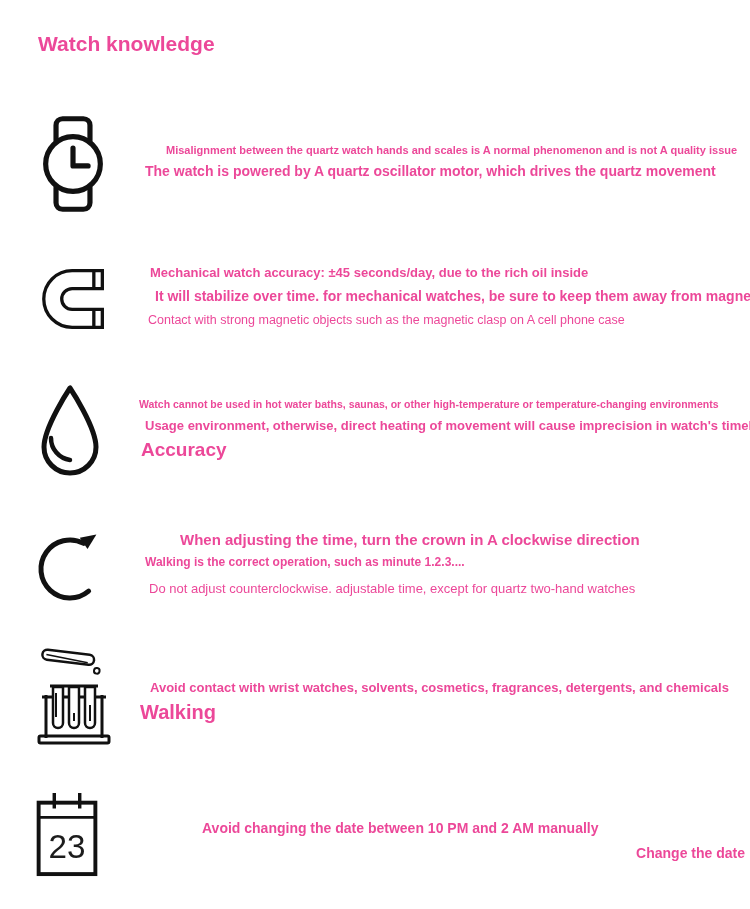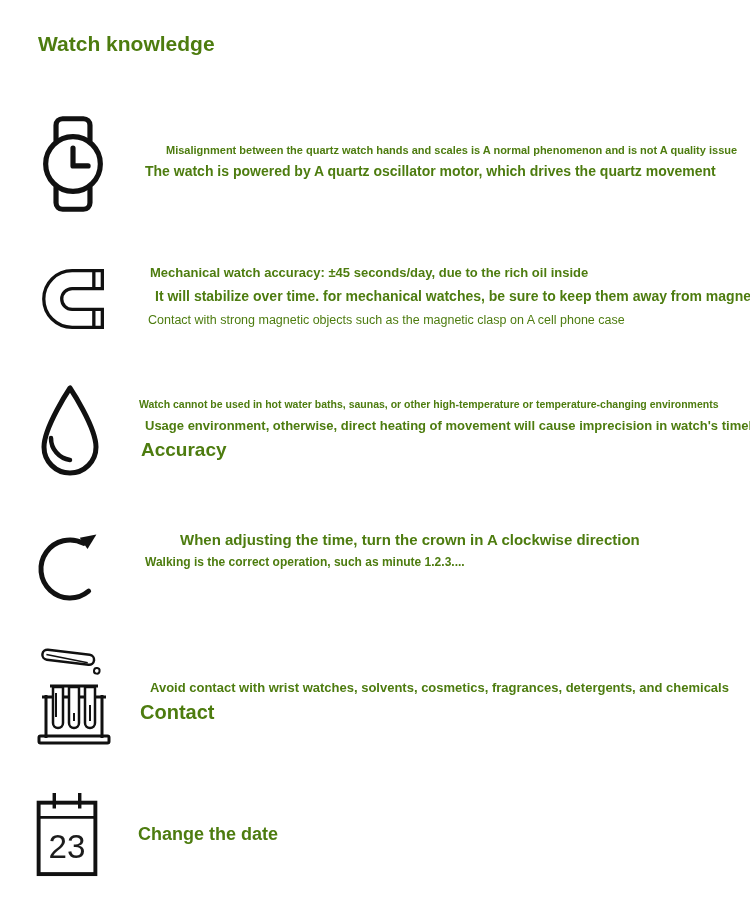--- a/index.html
+++ b/index.html
@@ -1,18 +1,18 @@
 <!DOCTYPE html>
 <html><head>
 <meta charset="utf-8">
 <style>
   html,body{margin:0;padding:0;background:#ffffff;}
   .page{
     position:relative;width:750px;height:909px;background:#ffffff;
-    color:#4d7c0f;font-family:"Liberation Sans",sans-serif;overflow:hidden;text-decoration:underline;
+    color:#ec4899;font-family:"Liberation Sans",sans-serif;overflow:hidden;text-decoration:underline;
   }
   .page-title{position:absolute;left:38px;top:32px;font-size:21px;font-weight:bold;}
   .section{position:absolute;left:0;width:750px;}
   .icon{position:absolute;}
   .text{position:absolute;left:130px;top:0;width:615px;}
   .line{white-space:nowrap;}
   .b{font-weight:bold;}
   svg{display:block;}
 </style>
 </head>
@@ -68,20 +68,21 @@
   <div class="section" style="top:521px;height:90px;">
     <div class="icon" style="left:36px;top:0px;">
       <svg width="72" height="86" viewBox="0 0 72 86" fill="none">
         <path d="M52.6 70.2 A29 29 0 1 1 47.6 22.4" stroke="#111" stroke-width="5" stroke-linecap="round"></path>
         <polygon points="60.4,13.6 51.5,28 43.8,16.8" fill="#111"></polygon>
       </svg>
     </div>
     <div class="text" style="top:8px;">
       <div class="line b" style="font-size:15px;line-height:21px;padding-left:50px;">When adjusting the time, turn the crown in A clockwise direction</div>
       <div class="line b" style="font-size:12px;line-height:21px;padding-left:15px;margin-top:2px;">Walking is the correct operation, such as minute 1.2.3....</div>
+      <div class="line" style="font-size:13px;line-height:18px;padding-left:19px;margin-top:7px;">Do not adjust counterclockwise. adjustable time, except for quartz two-hand watches</div>
     </div>
   </div>
 
   <div class="section" style="top:643px;height:104px;">
     <div class="icon" style="left:36px;top:0px;">
       <svg width="76" height="102" viewBox="0 0 76 102" fill="none">
         <g transform="rotate(7 30 16)">
           <rect x="6" y="9" width="52" height="10" rx="5" stroke="#111" stroke-width="2.5"></rect>
           <path d="M10 14 L52 17" stroke="#111" stroke-width="1.5"></path>
           <circle cx="62" cy="24" r="2.8" stroke="#111" stroke-width="2"></circle>
@@ -93,31 +94,32 @@
           <path d="M33 44 V80 A5 5 0 0 0 43 80 V44 Z" stroke="#111" stroke-width="2.5"></path>
           <path d="M49 44 V80 A5 5 0 0 0 59 80 V44 Z" stroke="#111" stroke-width="2.5"></path>
         </g>
         <path d="M14 43 H30 M30 43 H46 M46 43 H62" stroke="#111" stroke-width="3"></path>
         <path d="M20 50 V74 M38 70 V78 M54 62 V78" stroke="#111" stroke-width="2"></path>
         <rect x="3" y="93" width="70" height="7" rx="1.5" stroke="#111" stroke-width="3"></rect>
       </svg>
     </div>
     <div class="text" style="top:36px;">
       <div class="line b" style="font-size:13px;line-height:18px;padding-left:20px;">Avoid contact with wrist watches, solvents, cosmetics, fragrances, detergents, and chemicals</div>
-      <div class="line b" style="font-size:20px;line-height:26px;padding-left:10px;margin-top:2px;">Contact</div>
+      <div class="line b" style="font-size:20px;line-height:26px;padding-left:10px;margin-top:2px;">Walking</div>
     </div>
   </div>
 
   <div class="section" style="top:788px;height:92px;">
     <div class="icon" style="left:32px;top:0px;">
       <svg width="70" height="90" viewBox="0 0 70 92" fill="none">
         <rect x="6" y="15" width="58" height="73" stroke="#111" stroke-width="4"></rect>
         <path d="M6 30 H64" stroke="#111" stroke-width="3"></path>
         <path d="M22 5 V21 M48 5 V21" stroke="#111" stroke-width="3.5"></path>
         <text x="35" y="72" text-anchor="middle" font-size="34" fill="#1c1c1c" font-family="Liberation Sans, sans-serif">23</text>
       </svg>
     </div>
     <div class="text" style="top:31px;">
-      <div class="line b" style="font-size:18px;line-height:18px;padding-left:8px;margin-top:6px;">Change the date</div>
+      <div class="line b" style="font-size:14px;line-height:19px;padding-left:72px;">Avoid changing the date between 10 PM and 2 AM manually</div>
+      <div class="line b" style="font-size:14px;line-height:18px;padding-left:8px;margin-top:6px;text-align:right;">Change the date</div>
     </div>
   </div>
 
 </div>
 
 </body></html>

